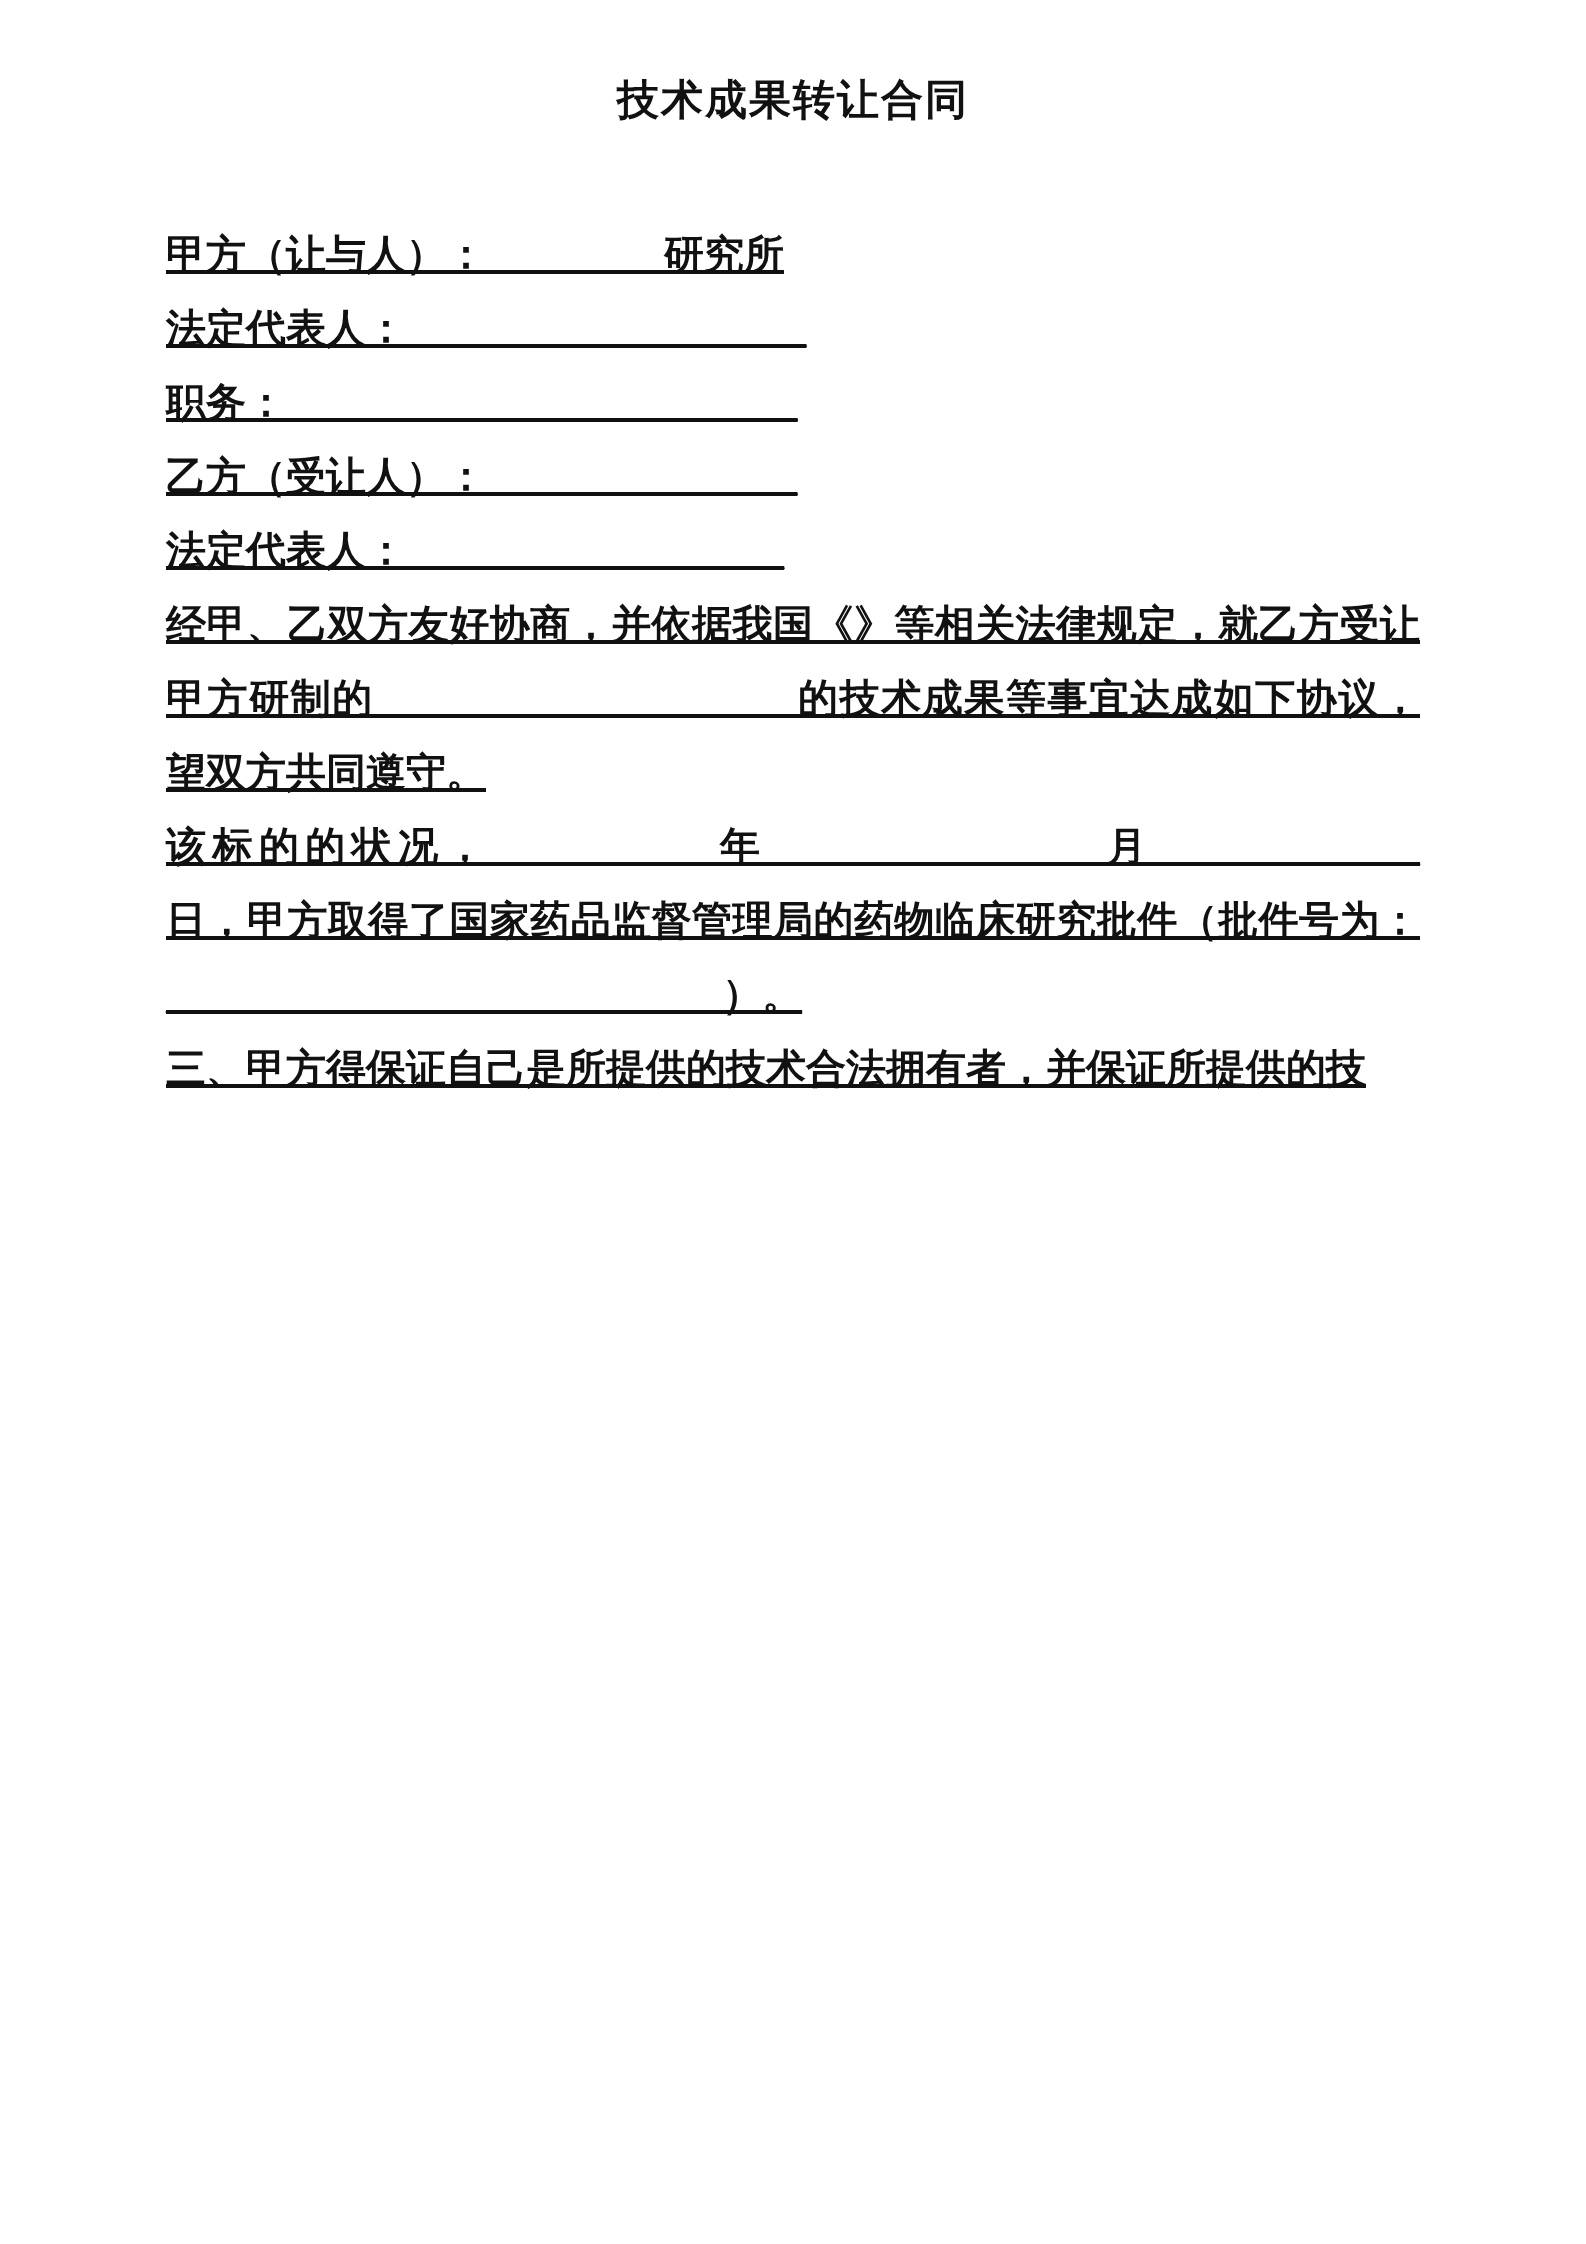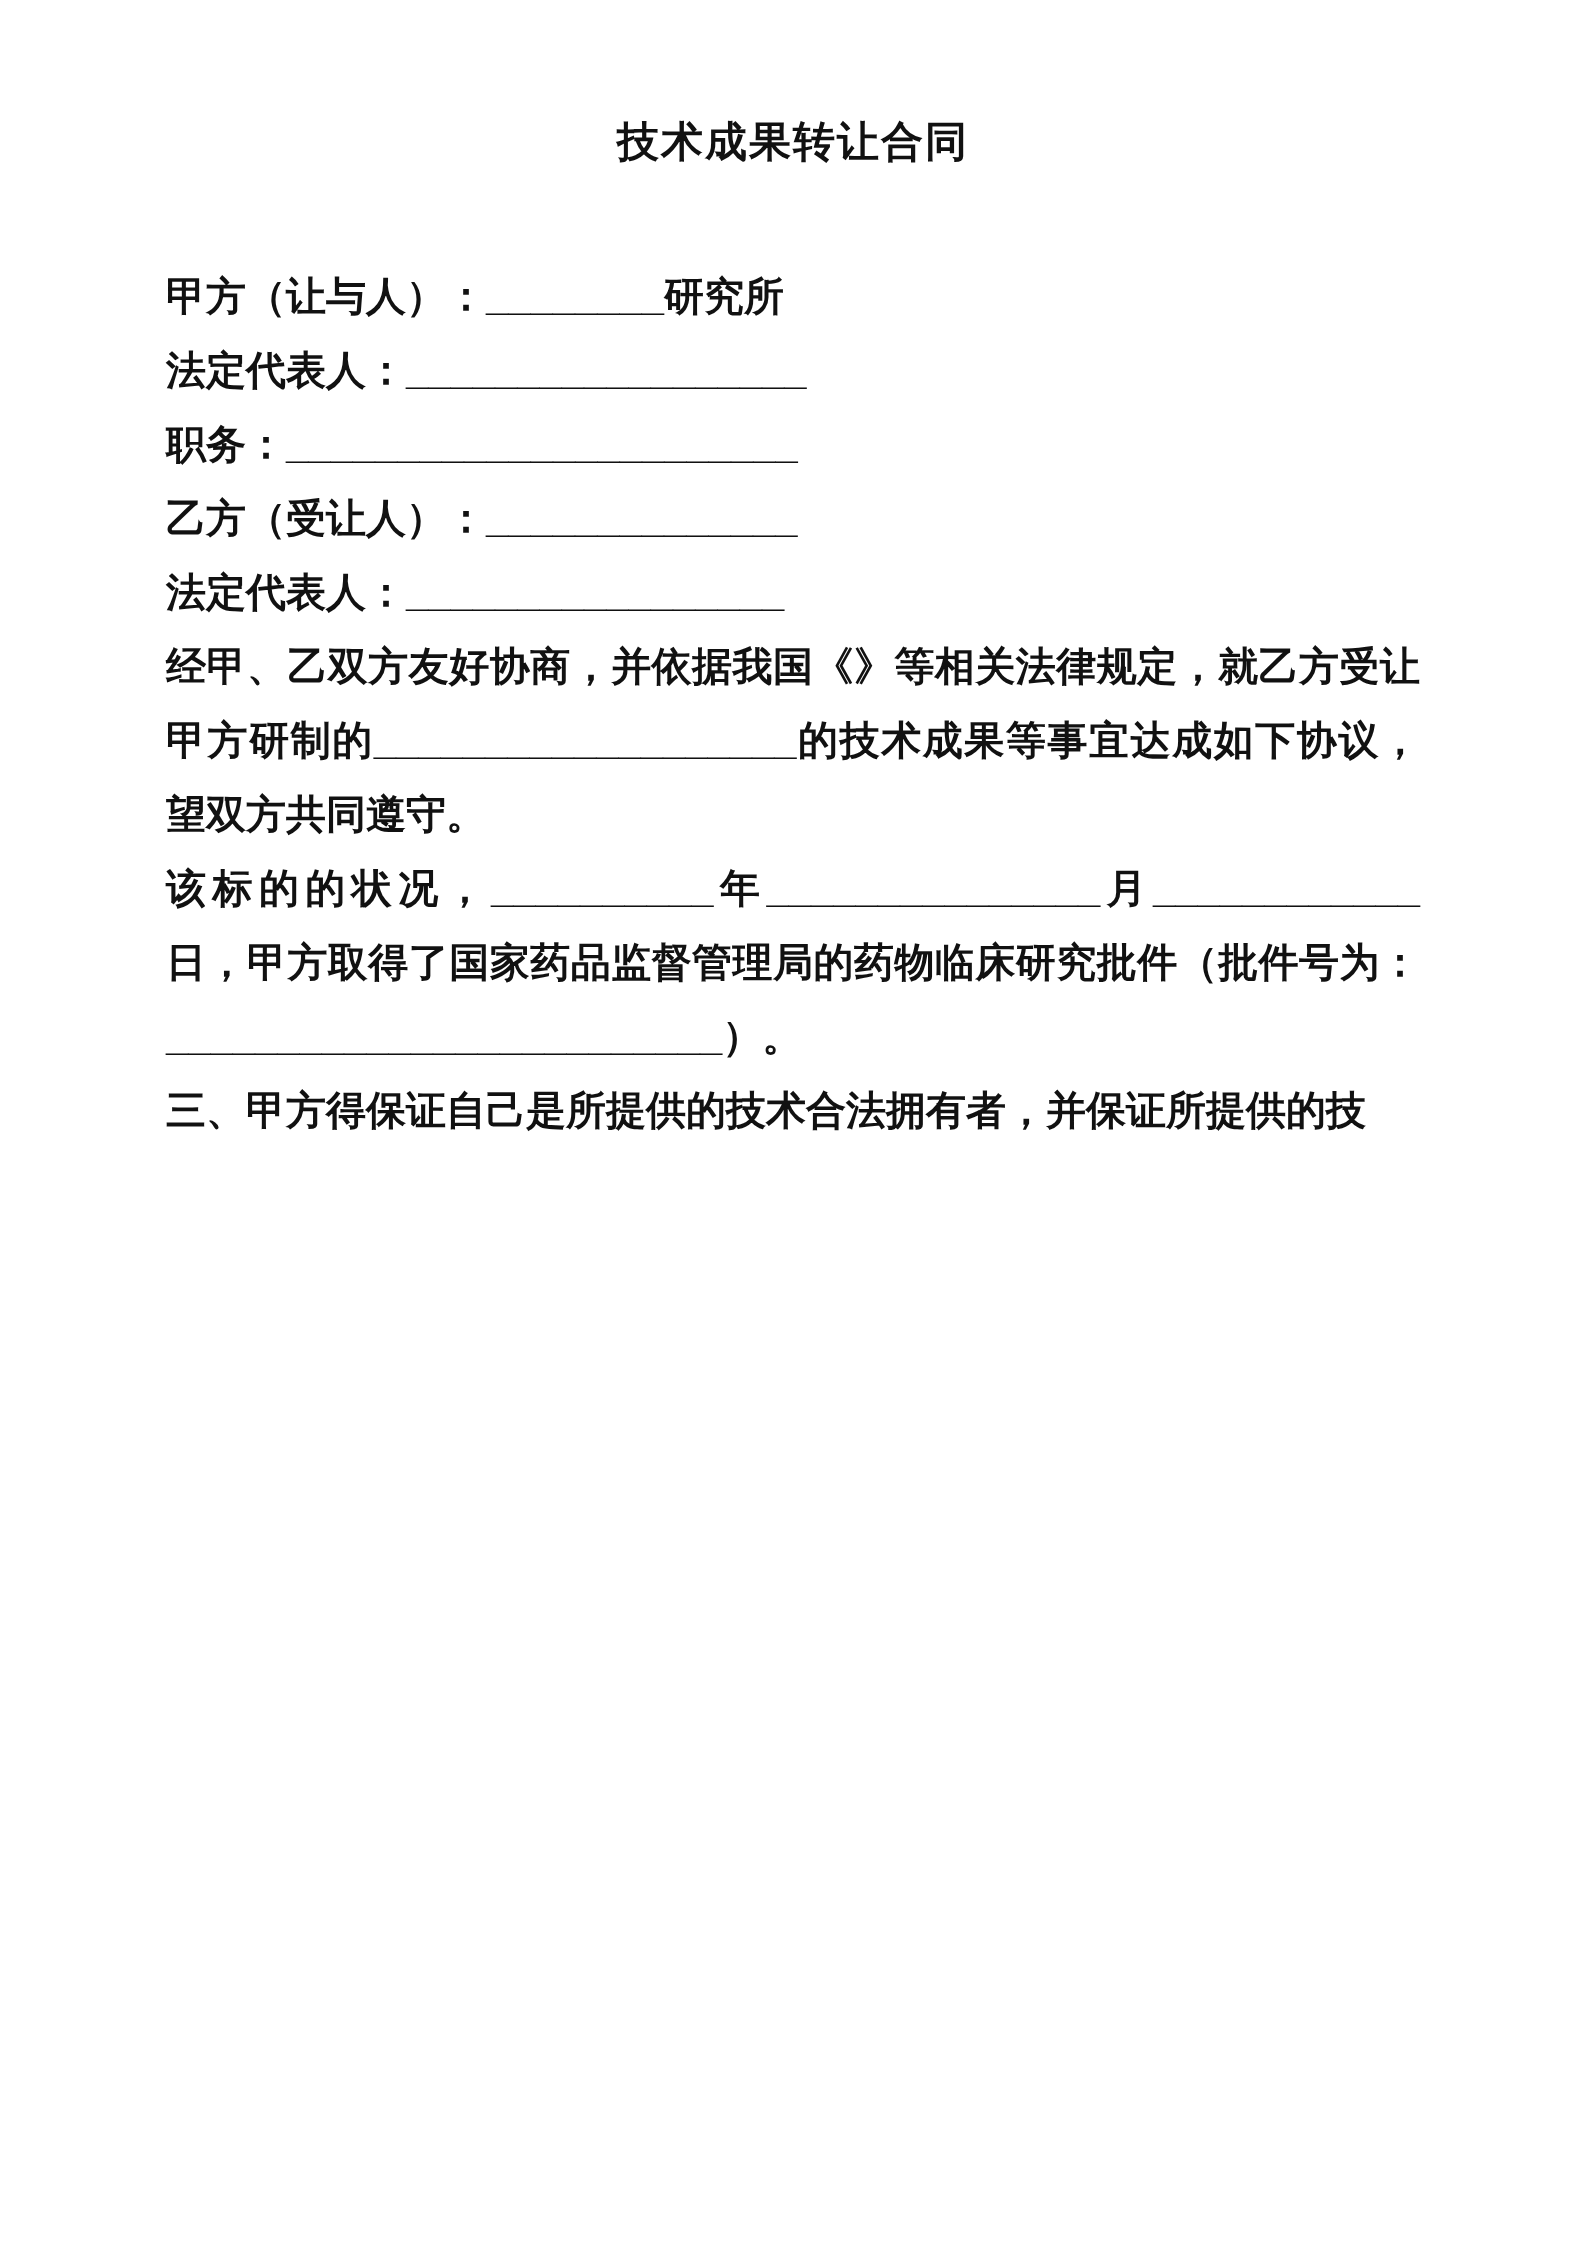--- a/index.html
+++ b/index.html
@@ -6,21 +6,21 @@
     margin: 0;
     padding: 0;
     background: #ffffff;
   }
   .page {
     position: relative;
     width: 1586px;
     height: 1956px;
     background: #ffffff;
     box-sizing: border-box;
-    padding: 117px 166px 0 166px;
+    padding: 75px 166px 0 166px;
     overflow: hidden;
     font-family: "Liberation Sans", "DejaVu Sans", sans-serif;
     color: #111111;
   }
   .doc-title {
     margin: 0;
     text-align: center;
     font-size: 42px;
     line-height: 50px;
     font-weight: 700;
@@ -31,20 +31,21 @@
     margin-top: 92px;
   }
   .doc-body p {
     margin: 0;
     font-size: 40px;
     line-height: 74px;
     font-weight: 600;
     text-align: justify;
     word-break: break-all;
     color: #111111;
+    text-decoration: underline;
   }
 </style>
 </head>
 <body>
 
 <div class="page">
   <h1 class="doc-title">技术成果转让合同</h1>
   <div class="doc-body">
       <p>甲方（让与人）：________研究所</p>
       <p>法定代表人：__________________</p>

